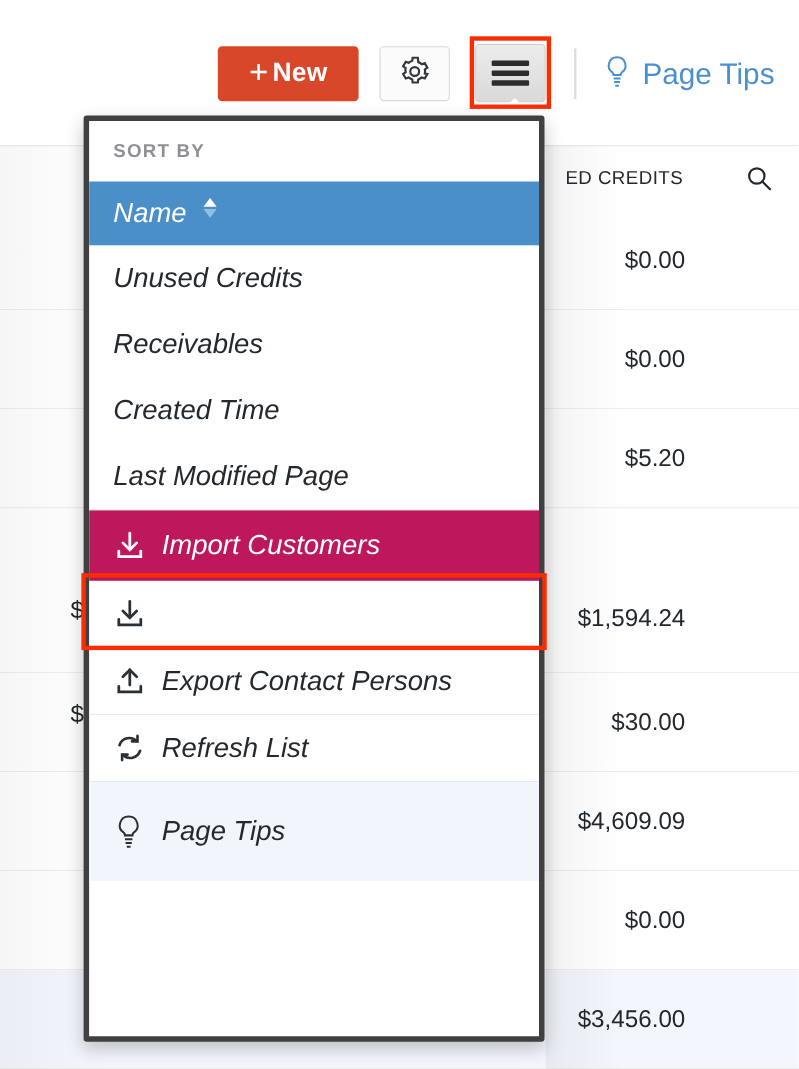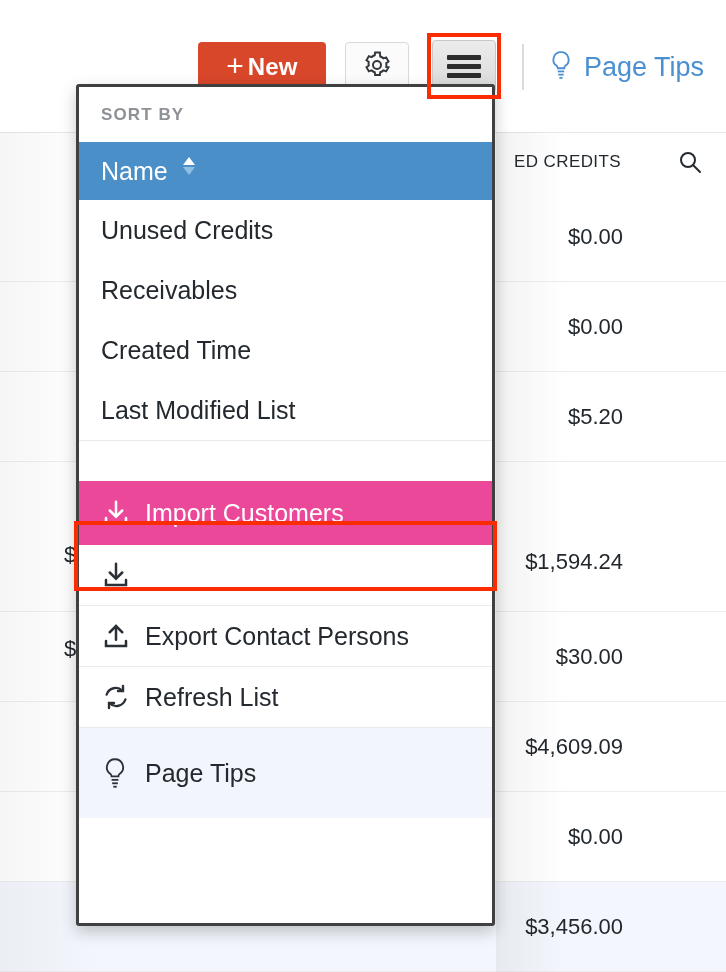--- a/index.html
+++ b/index.html
@@ -73,37 +73,37 @@
   }
   .divider{position:absolute;left:522px;top:44px;width:2px;height:46px;background:#d9dcde;}
   .page-tips-link{
     position:absolute;left:548px;top:44px;height:46px;
     display:flex;align-items:center;gap:10px;color:#4a8fd0;cursor:pointer;
   }
   .page-tips-link .lbl{font-size:27px;}
 
   
   #menu{
-    position:absolute;left:76px;top:84px;width:419px;height:842px;
-    background:#fff;border:3px solid #404040;border-radius:3px;
+    position:absolute;left:76px;top:105px;width:419px;height:842px;
+    background:#fff;border:5px solid #404040;border-radius:3px;
     box-shadow:0 6px 16px rgba(0,0,0,.22);box-sizing:border-box;z-index:5;overflow:hidden;
   }
   .menu-head{
     height:55px;display:flex;align-items:center;padding-left:22px;box-sizing:border-box;
     font-size:17px;letter-spacing:1.1px;color:#8d9094;font-weight:700;
   }
   .mi{
     height:60px;display:flex;align-items:center;padding-left:22px;
     box-sizing:border-box;cursor:pointer;color:#23292e;font-size:25px;
   }
   .mi.sel-sort{background:#4a8fc8;color:#fff;height:58px;}
-  .mi.sel-blue{background:#ec4899;color:#fff;margin-top:40px;}
+  .mi.sel-blue{background:#be185d;color:#fff;}
   .mi.tinted{background:#f2f6fc;}
   .mi .ic{width:44px;flex:0 0 44px;display:flex;align-items:center;}
-  .mi .txt{white-space:nowrap;}
+  .mi .txt{white-space:nowrap;font-style:italic;}
   .sep{height:1px;background:#e8eaec;margin:0;}
   .sort-arrows{display:inline-block;margin-left:12px;position:relative;top:-2px;}
   .hl-import{
     position:absolute;left:74px;top:521px;width:423px;height:70px;
     border:4px solid #fa2c00;box-sizing:border-box;z-index:8;pointer-events:none;
   }
 </style>
 </head>
 <body>
 
@@ -214,21 +214,21 @@
   <div class="mi">
     <span class="txt">Unused Credits</span>
   </div>
   <div class="mi">
     <span class="txt">Receivables</span>
   </div>
   <div class="mi">
     <span class="txt">Created Time</span>
   </div>
   <div class="mi">
-    <span class="txt">Last Modified List</span>
+    <span class="txt">Last Modified Page</span>
   </div>
 
   <div class="sep"></div>
 
   <div class="mi sel-blue" style="height:64px">
     <span class="ic">
       <svg width="30" height="30" viewBox="0 0 24 24" fill="none" stroke="#ffffff" stroke-width="2" stroke-linecap="round">
         <line x1="12" y1="3" x2="12" y2="14"></line>
         <polyline points="7,10 12,15 17,10" fill="none"></polyline>
         <polyline points="4,16 4,20 20,20 20,16" fill="none"></polyline>

